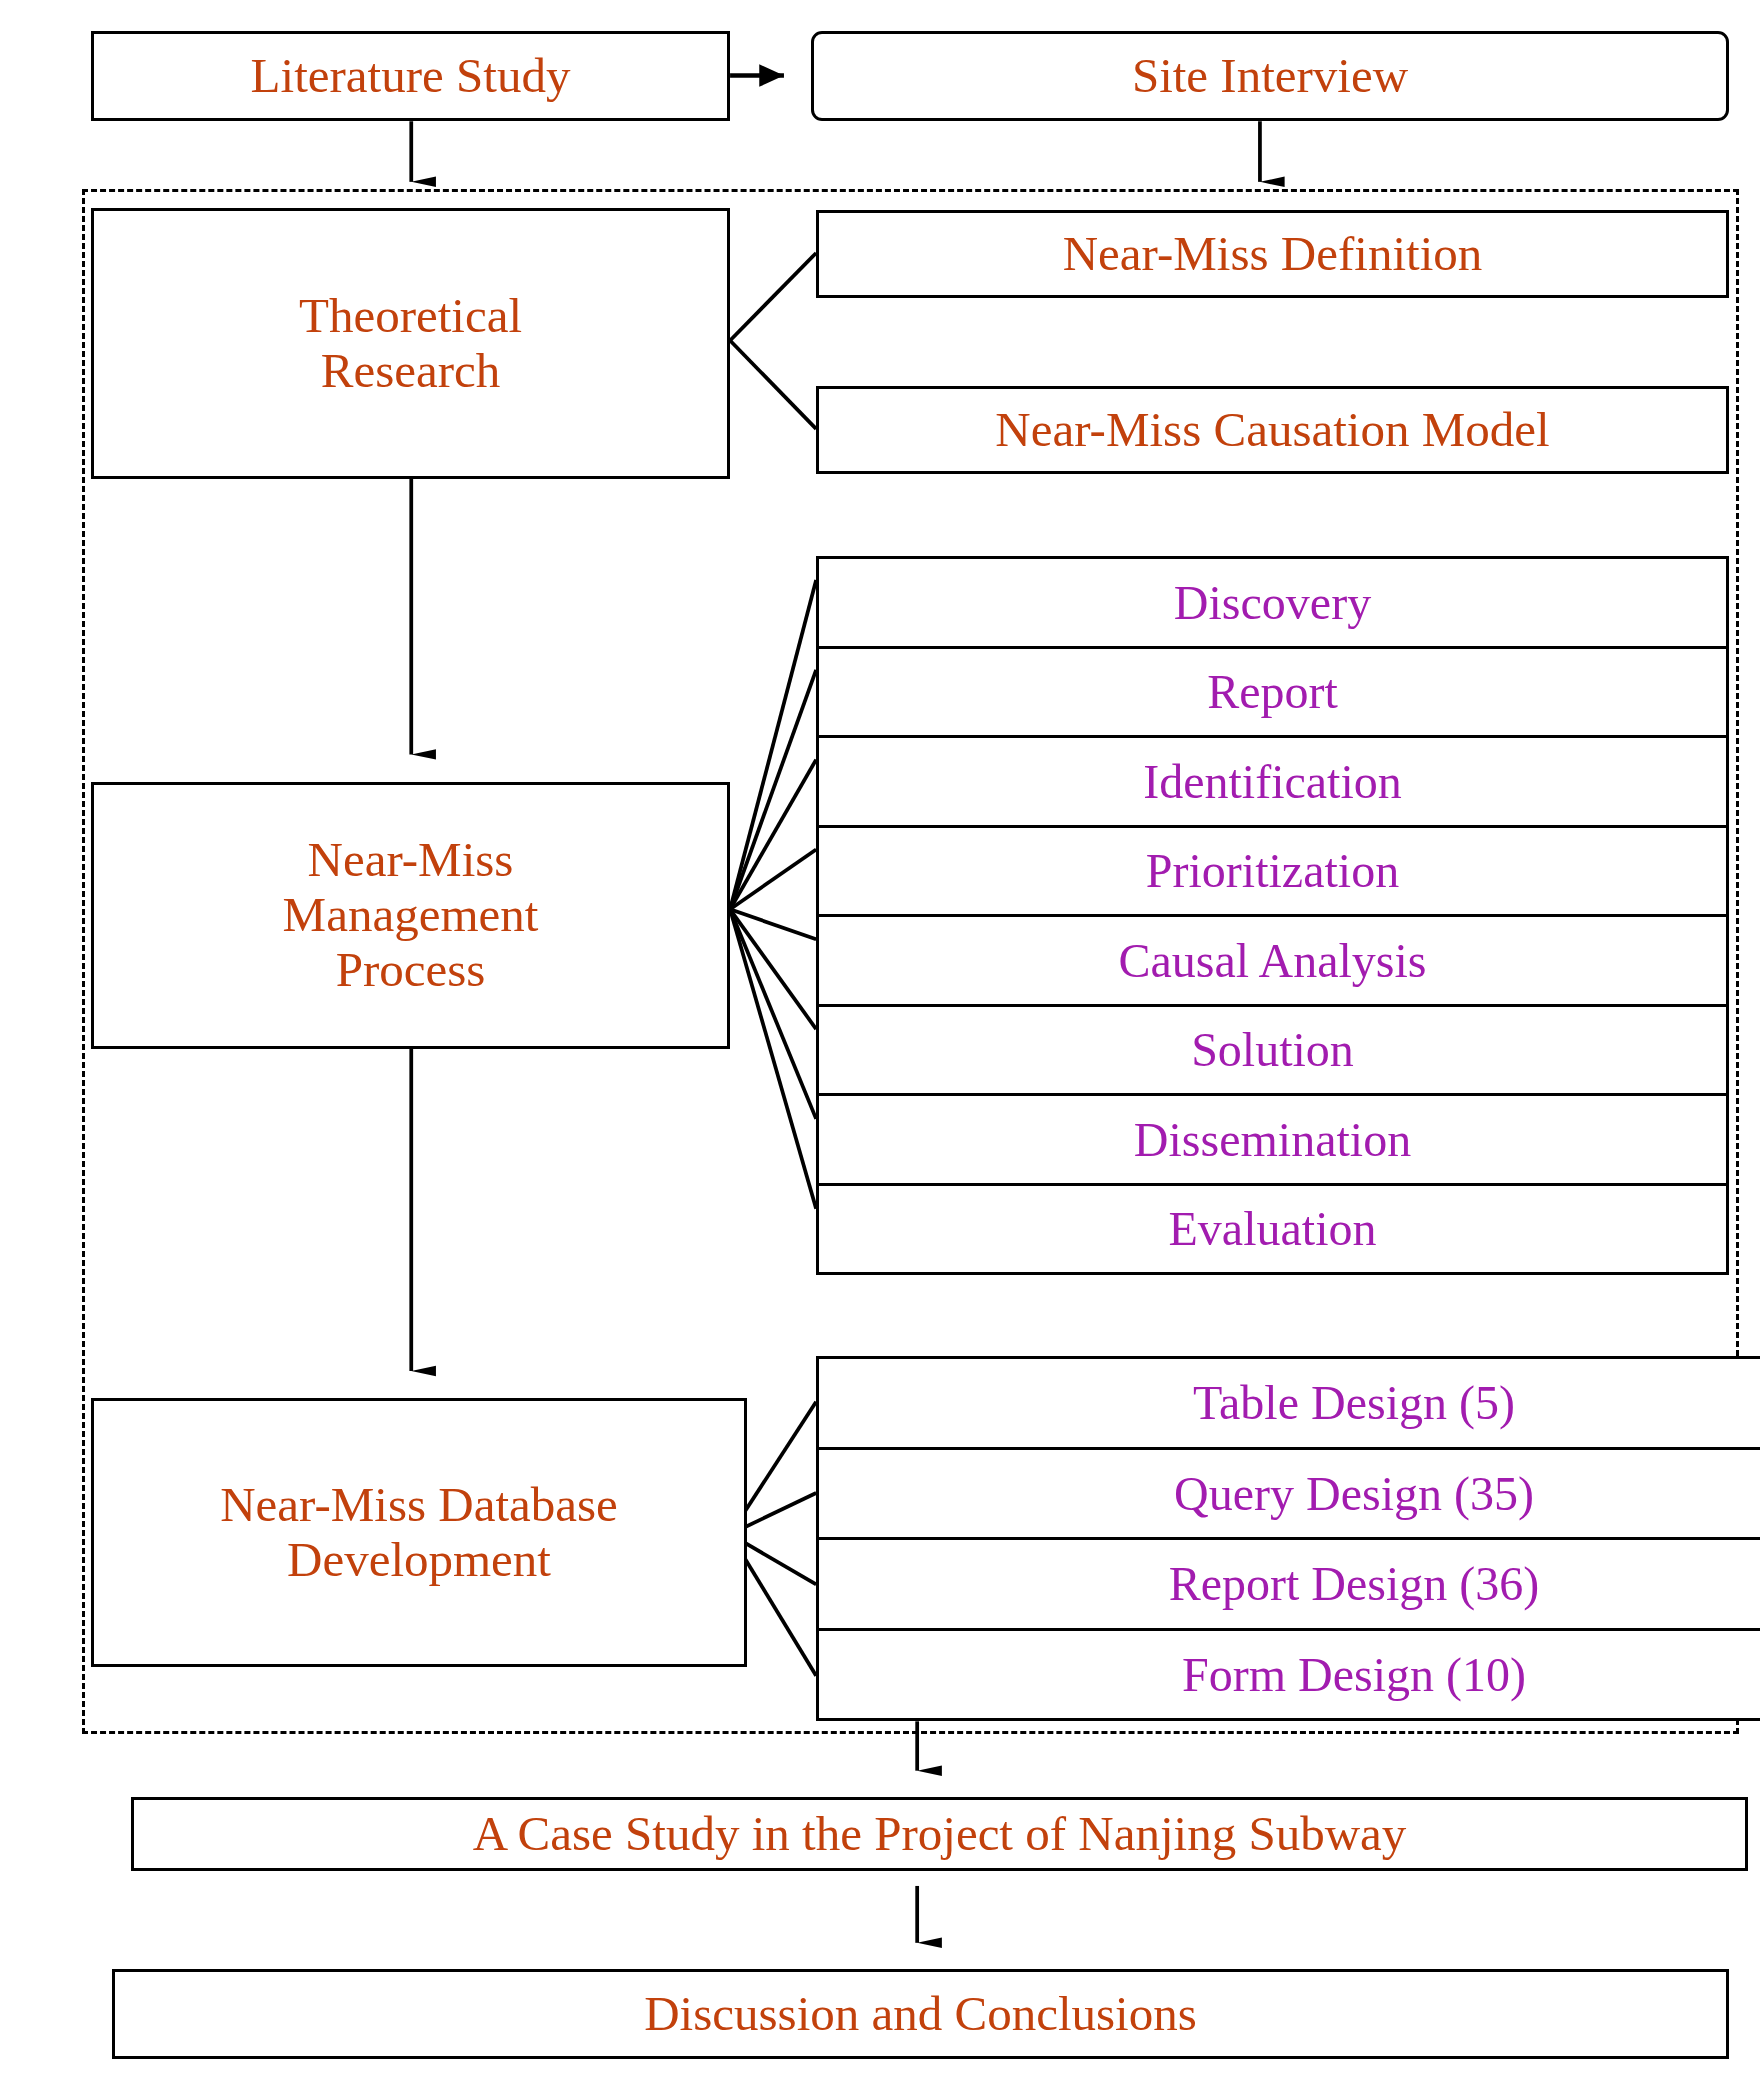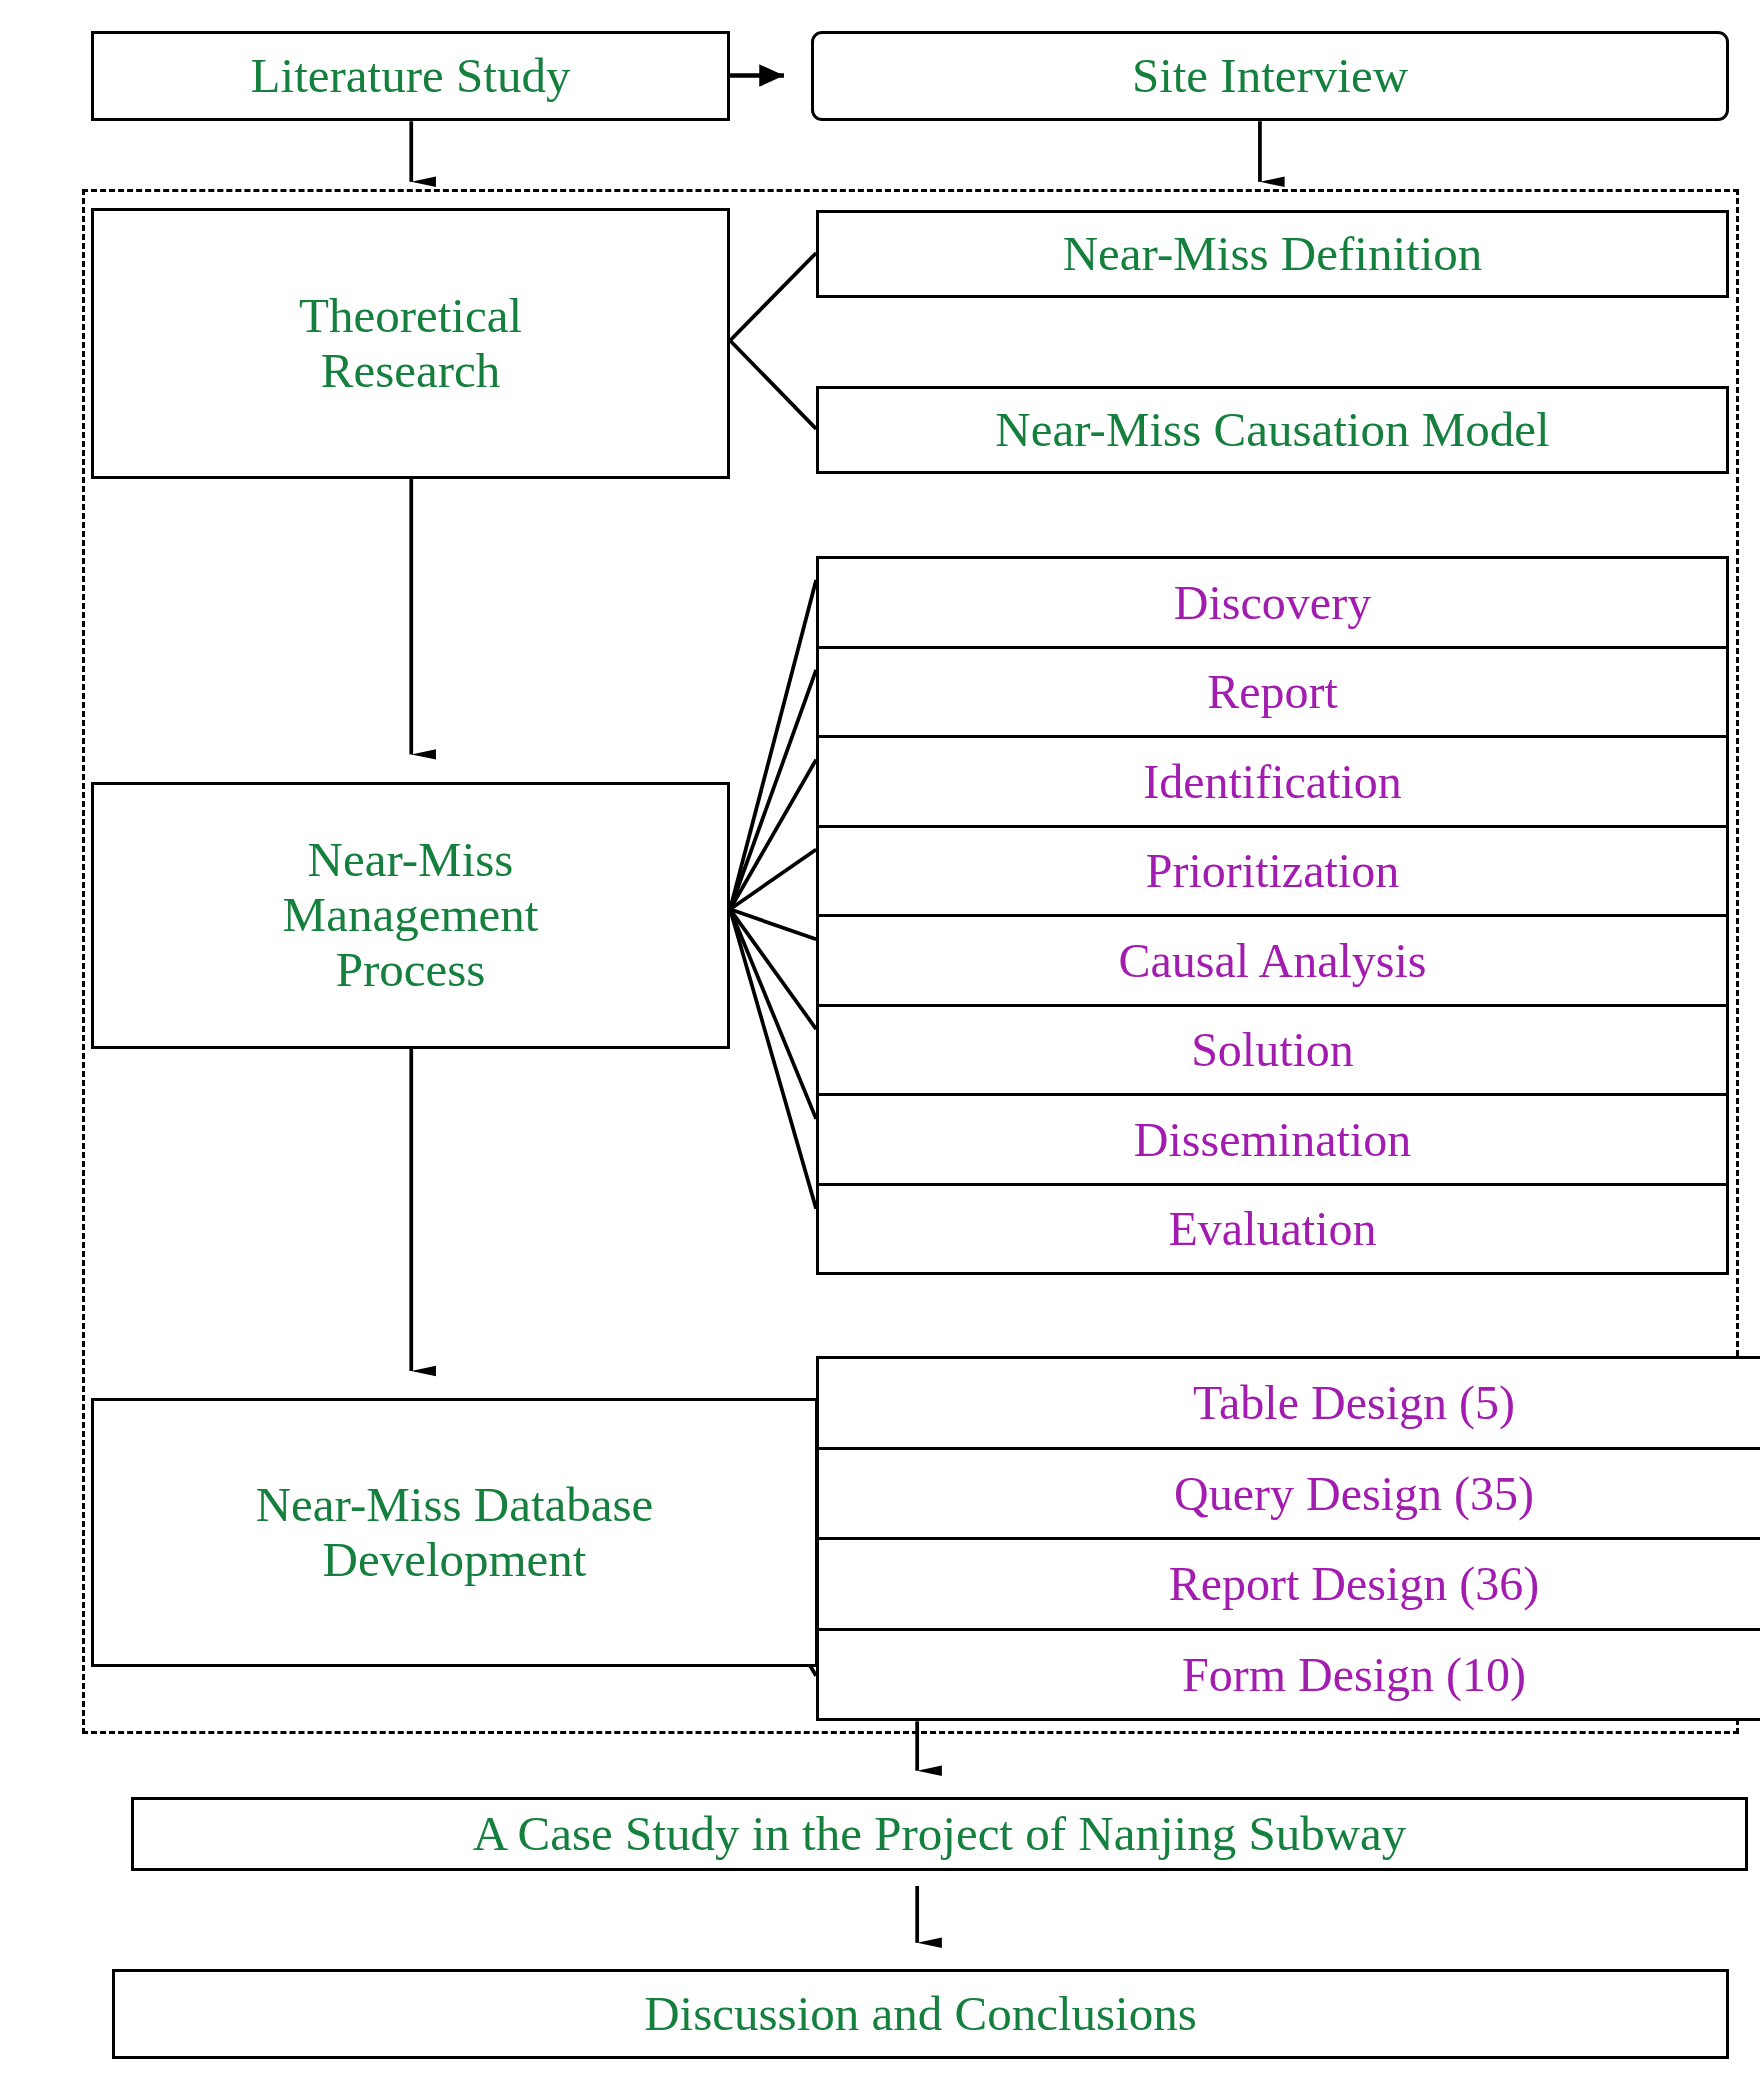--- a/index.html
+++ b/index.html
@@ -24,21 +24,21 @@
   }
   .node {
     position: absolute;
     box-sizing: border-box;
     border: 3px solid #000000;
     background: #ffffff;
     display: flex;
     align-items: center;
     justify-content: center;
     text-align: center;
-    color: #15803d;
+    color: #c2410c;
     line-height: 1.12;
     z-index: 3;
   }
   .node-label {
     display: block;
     width: 100%;
     padding: 0 7.5px;
     box-sizing: border-box;
   }
   .f62  { font-size: 49px; }
@@ -155,21 +155,21 @@
     <div class="list-row">Discovery</div>
     <div class="list-row">Report</div>
     <div class="list-row">Identification</div>
     <div class="list-row">Prioritization</div>
     <div class="list-row">Causal Analysis</div>
     <div class="list-row">Solution</div>
     <div class="list-row">Dissemination</div>
     <div class="list-row">Evaluation</div>
   </div>
 
-  <div class="node f62" style="left:91px; top:1398px; width:727px; height:269px;">
+  <div class="node f62" style="left:91px; top:1398px; width:656px; height:269px;">
     <span class="node-label">
       <span>Near-Miss Database</span><br>
       <span>Development</span>
     </span>
   </div>
 
   <div class="list-frame" style="left:816px; top:1356px; width:1076px; height:365px;">
     <div class="list-row">Table Design (5)</div>
     <div class="list-row">Query Design (35)</div>
     <div class="list-row">Report Design (36)</div>

